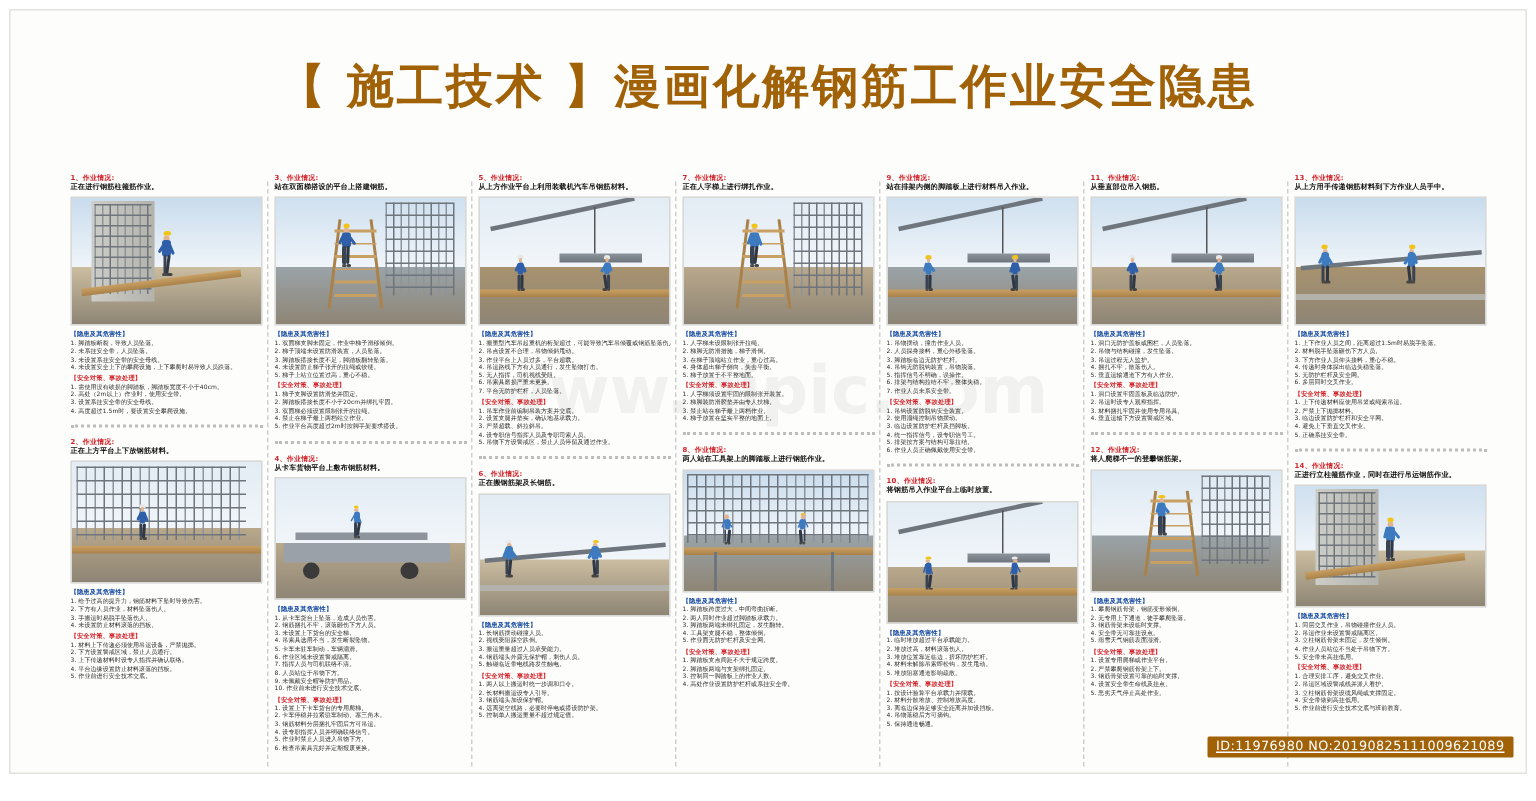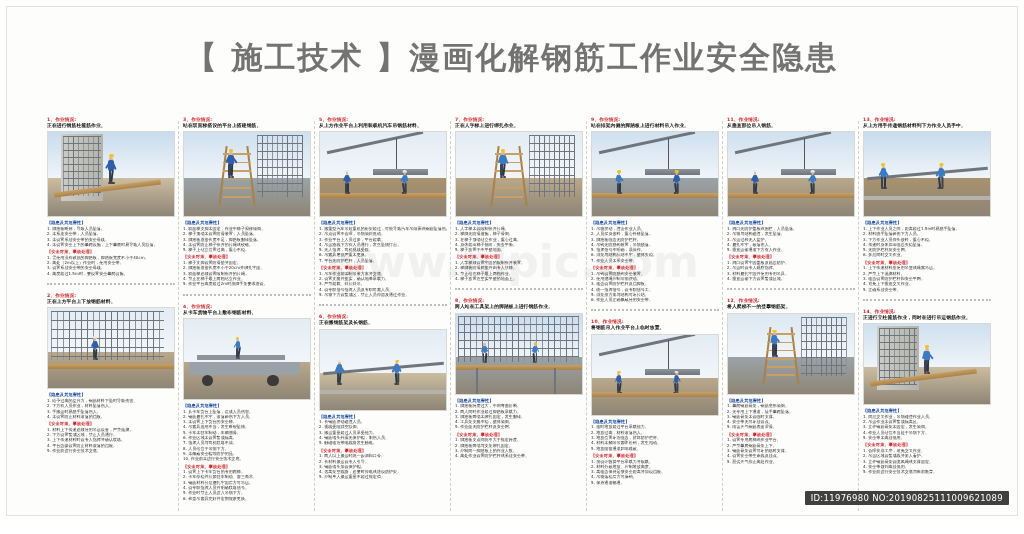--- a/index.html
+++ b/index.html
@@ -17,21 +17,21 @@
     border:1px solid #e2e2de;
     box-sizing:border-box;
   }
   
   #title-bar{
     position:absolute;left:0;top:30px;width:100%;
     text-align:center;
   }
   #title-bar .title-text{
     font-size:31px;font-weight:bold;letter-spacing:2px;
-    color:#737373;
+    color:#a16207;
     font-family:"DejaVu Sans","Liberation Sans",sans-serif;
     white-space:nowrap;
     margin-top:28px;
   }
   
   #grid{
     position:absolute;left:36px;top:110px;width:952px;height:398px;
     display:flex;flex-direction:row;gap:0px;
   }
   .column{
@@ -90,23 +90,23 @@
   }
   
   #watermark{
     position:absolute;left:10px;bottom:4px;
     font-size:17px;font-weight:bold;color:#d9d9d9;
     letter-spacing:0.5px;white-space:nowrap;user-select:none;
   }
   #watermark .wm-cn{font-size:17px;}
   #id-strip{
     position:absolute;right:8px;bottom:10px;
-    background:#404040;color:#ffffff;
+    background:#a16207;color:#ffffff;
     font-size:8.5px;letter-spacing:0.3px;
-    padding:2px 6px;border-radius:1px;white-space:nowrap;
+    padding:2px 6px;border-radius:1px;white-space:nowrap;text-decoration:underline;
   }
   #center-wm{
     position:absolute;left:50%;top:50%;transform:translate(-50%,-50%);
     font-size:44px;color:rgba(190,190,190,0.18);font-weight:bold;
     white-space:nowrap;pointer-events:none;user-select:none;
   }
 </style>
 </head>
 <body>
 

